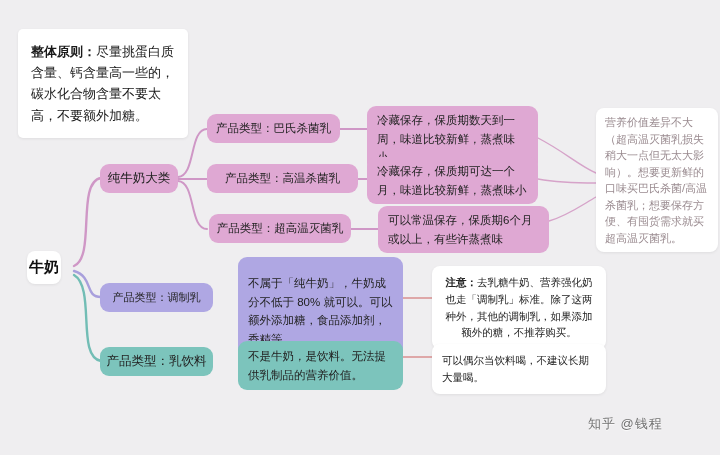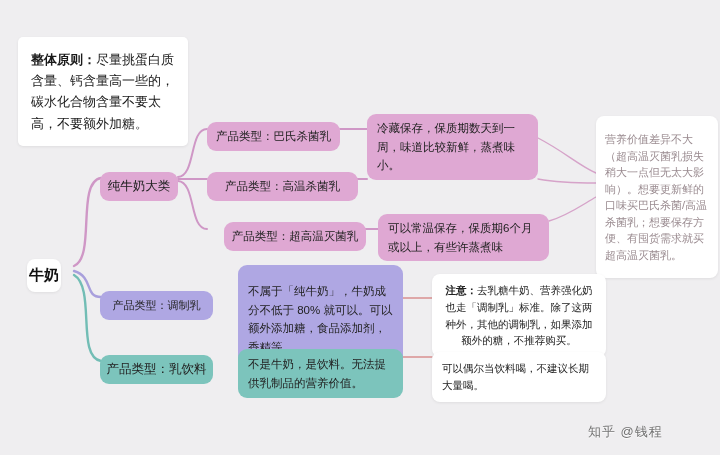--- a/index.html
+++ b/index.html
@@ -7,21 +7,21 @@
     font-family:"Liberation Sans","DejaVu Sans",sans-serif;
     background:#e4e4e6;
   }
   .canvas{
     position:relative;
     width:720px;height:455px;
     background:#efeef0;
     overflow:hidden;
   }
   .wires{position:absolute;left:0;top:0;width:720px;height:455px;z-index:0;}
-  .box{position:absolute;box-sizing:border-box;z-index:1;margin-top:8px;}
+  .box{position:absolute;box-sizing:border-box;z-index:1;}
   .card{
     background:#ffffff;border-radius:6px;
     box-shadow:0 1px 3px rgba(0,0,0,0.07);
     color:#1a1a1a;
   }
   .node{
     border-radius:9px;
     display:flex;align-items:center;justify-content:center;
     color:#222;white-space:nowrap;
     font-size:11.5px;
@@ -43,21 +43,21 @@
     font-size:13px;line-height:1.63;
   }
   .b{font-weight:bold;}
   .root{
     left:27px;top:251px;
     padding:7px 2px;border-radius:8px;
     font-size:15px;font-weight:bold;color:#111;
   }
   .note-pure{
     left:596px;top:108px;width:122px;
-    padding:15px 9px;border-radius:8px;
+    padding:6px 9px;border-radius:8px;
     font-size:11px;line-height:1.5;
     color:#9a8b90;
   }
   .note-white{
     border-radius:8px;color:#222;
     font-size:10.5px;line-height:1.6;
     padding:8px 10px;
   }
   .watermark{
     left:588px;top:415px;z-index:1;
@@ -106,26 +106,29 @@
   <div class="box node pink" style="left:100px;top:164px;width:78px;height:29px;font-size:12.5px;">
     <span>纯牛奶大类</span>
   </div>
 
   <div class="box node pink" style="left:207px;top:114px;width:133px;height:29px;">
     <span>产品类型：巴氏杀菌乳</span>
   </div>
   <div class="box node pink" style="left:207px;top:164px;width:151px;height:29px;">
     <span>产品类型：高温杀菌乳</span>
   </div>
-  <div class="box node pink" style="left:224px;top:214px;width:142px;height:29px;">
+  <div class="box node pink" style="left:209px;top:214px;width:142px;height:29px;">
     <span>产品类型：超高温灭菌乳</span>
   </div>
 
   <div class="box desc pink" style="left:367px;top:106px;width:171px;">
     <span>冷藏保存，保质期数天到一周，味道比较新鲜，蒸煮味小。</span>
+  </div>
+  <div class="box desc pink" style="left:367px;top:157px;width:171px;">
+    <span>冷藏保存，保质期可达一个月，味道比较新鲜，蒸煮味小</span>
   </div>
   <div class="box desc pink" style="left:378px;top:206px;width:171px;">
     <span>可以常温保存，保质期6个月或以上，有些许蒸煮味</span>
   </div>
 
   <div class="box card note-pure">
     <span>营养价值差异不大（超高温灭菌乳损失稍大一点但无太大影响）。想要更新鲜的口味买巴氏杀菌/高温杀菌乳；想要保存方便、有囤货需求就买超高温灭菌乳。</span>
   </div>
 
   <div class="box node purple" style="left:100px;top:283px;width:113px;height:29px;font-size:11px;">

